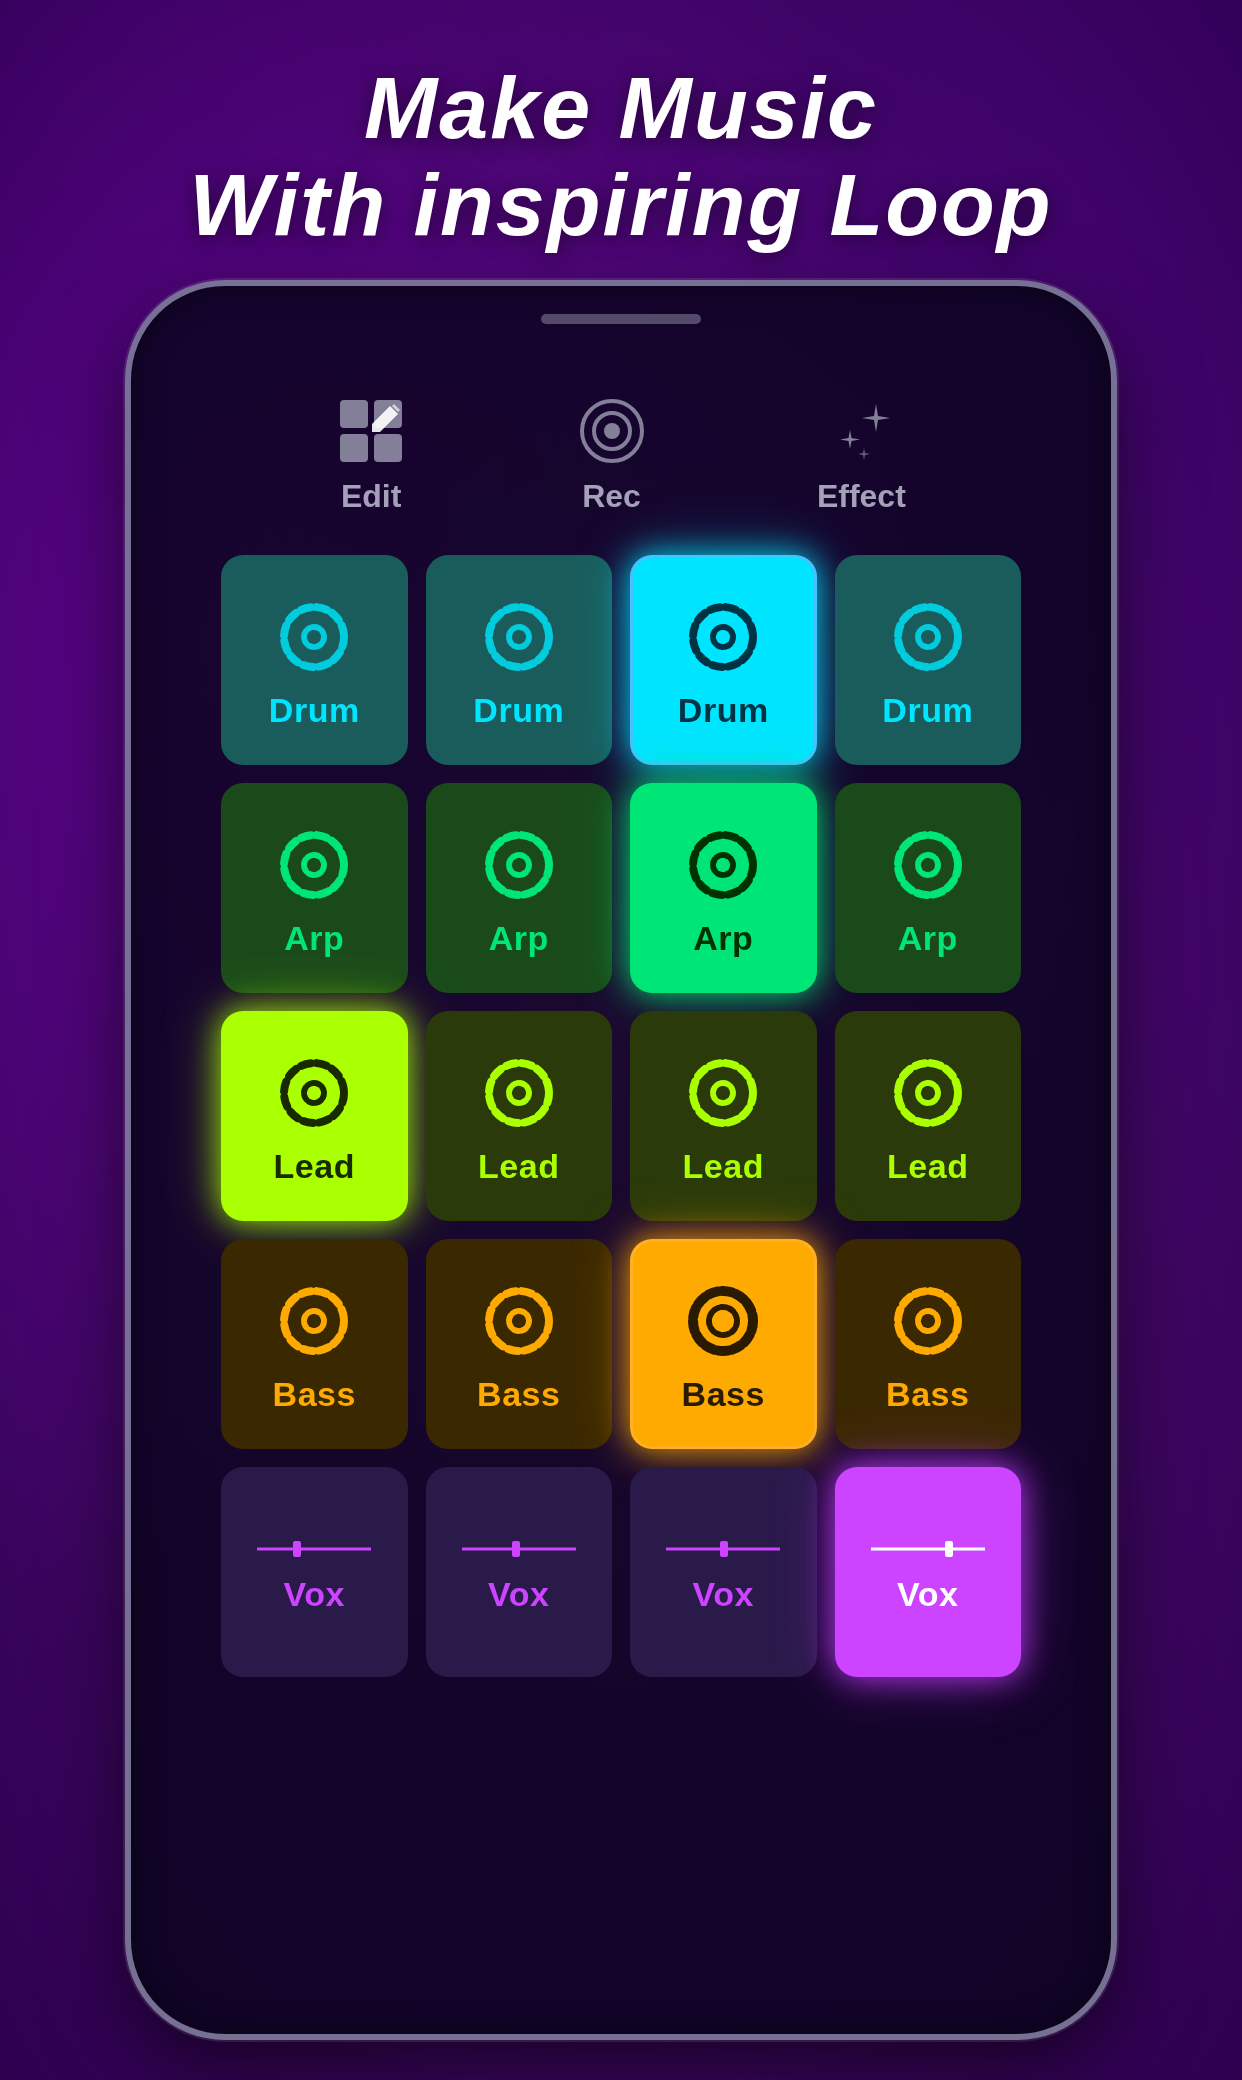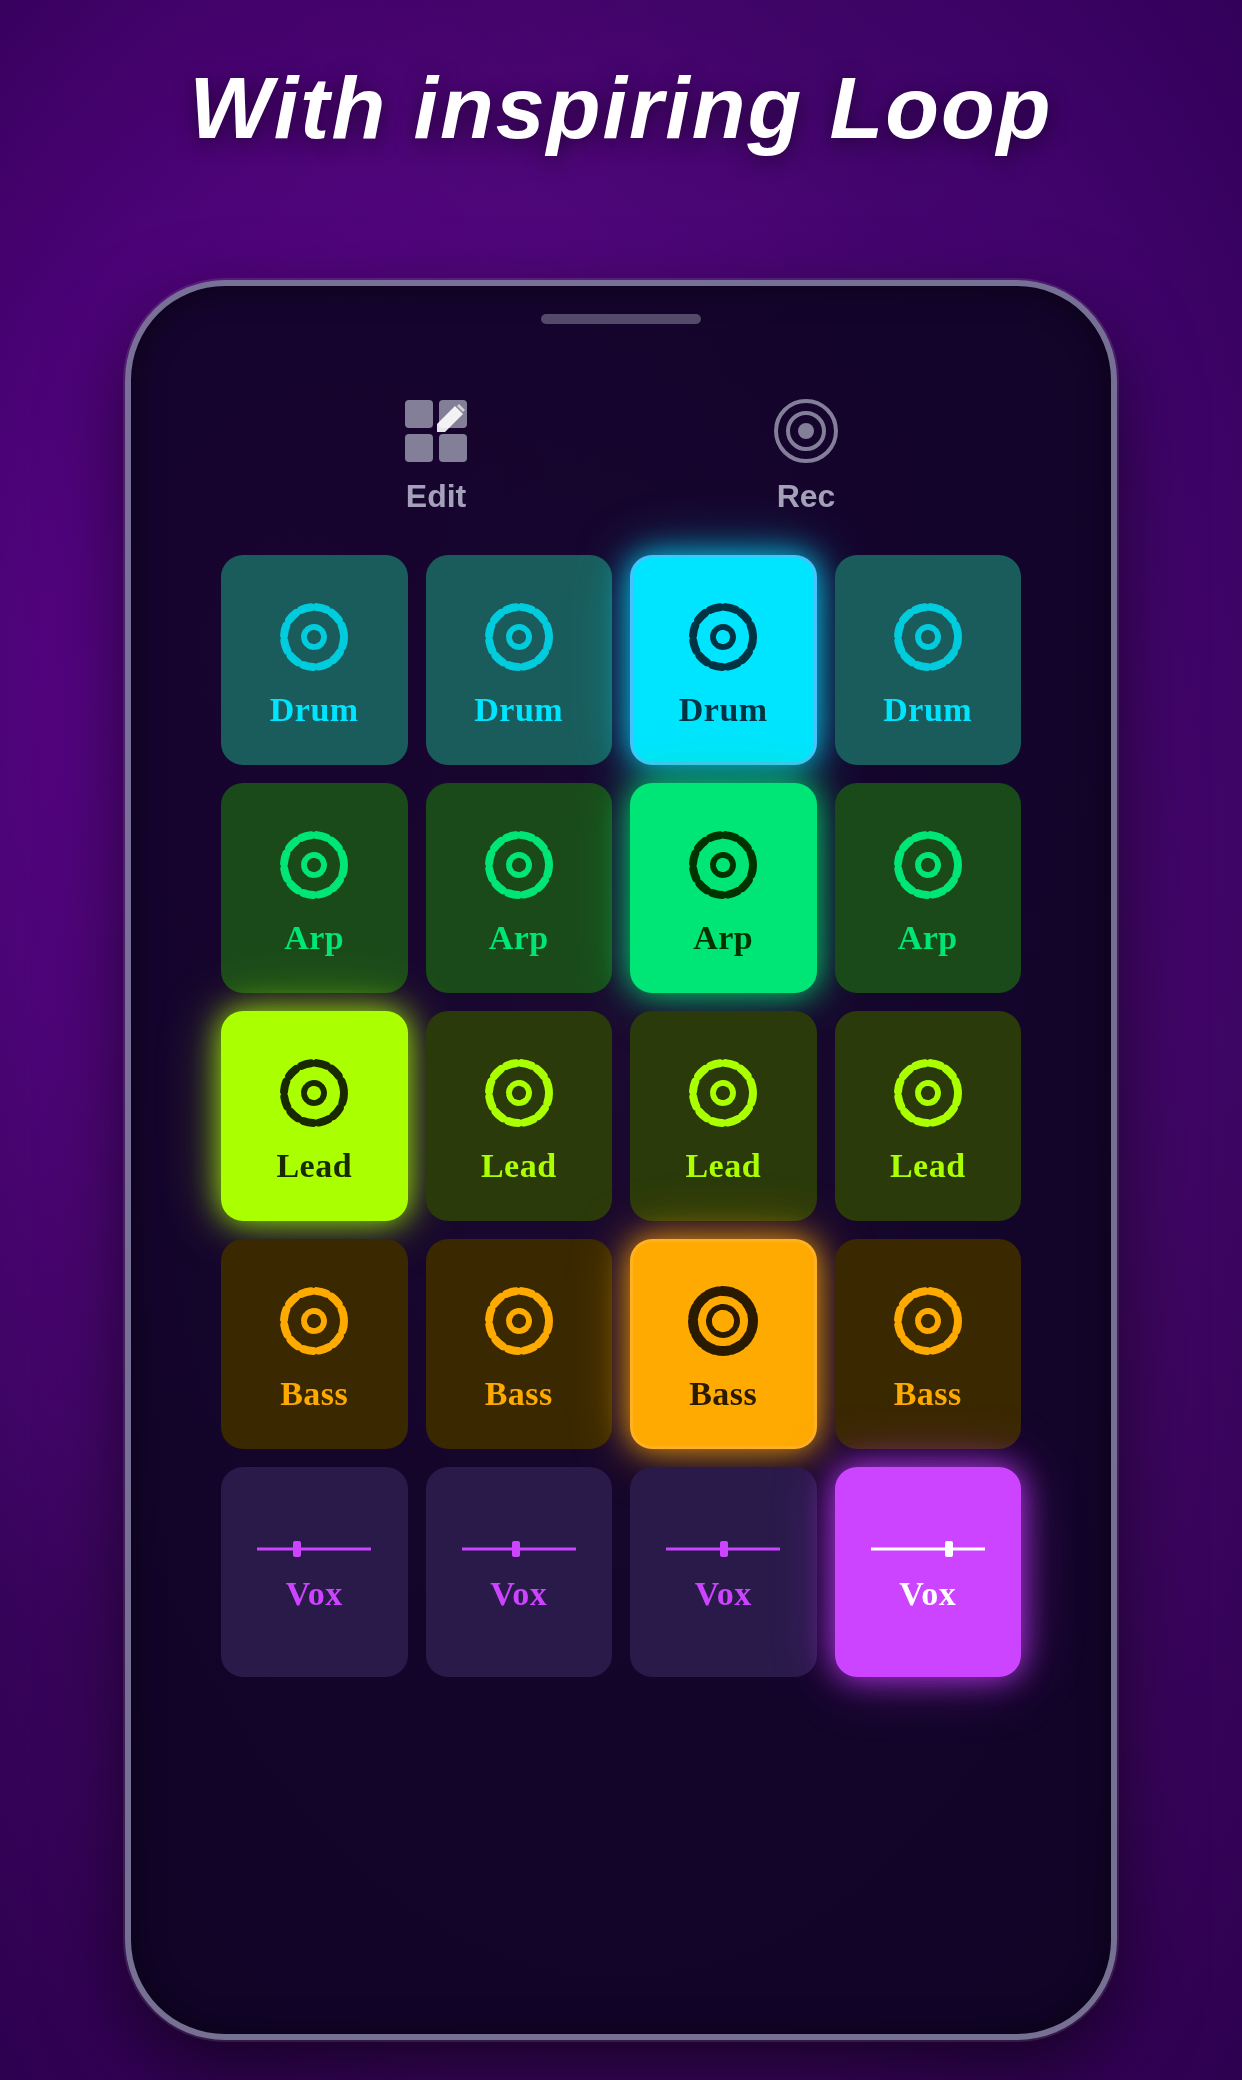--- a/index.html
+++ b/index.html
@@ -135,21 +135,20 @@
       cursor: pointer;
       position: relative;
       min-height: 210px;
     }
 
     .pad-label {
       font-size: 34px;
       font-weight: 900;
       margin-top: 14px;
       letter-spacing: 0.5px;
-      font-family: Liberation Serif, serif;
     }
 
     
     .ring-icon {
       width: 80px;
       height: 80px;
     }
 
     
     .drum-normal {
@@ -211,20 +210,21 @@
     .bass-selected-border {
       border: 3px solid rgba(255, 180, 50, 0.7);
     }
   </style>
 </head>
 <body>
 
 <div class="bg-decor"></div>
 
 <div class="title-section">
+  <div class="title-text">Make Music</div>
   <div class="title-text">With inspiring Loop</div>
 </div>
 
 <div class="phone-frame">
   <div class="phone-notch"></div>
   <div class="side-btn-left"></div>
 
   <div class="app-content">
 
     <div class="toolbar">
@@ -249,20 +249,31 @@
         <div class="toolbar-icon">
           <svg width="70" height="70" viewBox="0 0 70 70">
             <circle cx="35" cy="35" r="30" fill="none" stroke="rgba(180,180,200,0.7)" stroke-width="4"></circle>
             <circle cx="35" cy="35" r="18" fill="none" stroke="rgba(180,180,200,0.7)" stroke-width="4"></circle>
             <circle cx="35" cy="35" r="8" fill="rgba(180,180,200,0.7)"></circle>
           </svg>
         </div>
         <div class="toolbar-label">Rec</div>
       </div>
 
+      <div class="toolbar-item">
+        <div class="toolbar-icon">
+          <svg width="70" height="70" viewBox="0 0 70 70">
+
+            <path d="M50 8 L52 20 L64 22 L52 24 L50 36 L48 24 L36 22 L48 20 Z" fill="rgba(180,180,200,0.7)"></path>
+            <path d="M24 34 L25.5 42 L34 43.5 L25.5 45 L24 53 L22.5 45 L14 43.5 L22.5 42 Z" fill="rgba(180,180,200,0.7)"></path>
+            <path d="M38 52 L39 57 L44 58 L39 59 L38 64 L37 59 L32 58 L37 57 Z" fill="rgba(180,180,200,0.5)"></path>
+          </svg>
+        </div>
+        <div class="toolbar-label">Effect</div>
+      </div>
     </div>
 
     <div class="pad-grid">
 
       <div class="pad-cell drum-normal">
         <svg class="ring-icon" viewBox="0 0 80 80">
           <circle cx="40" cy="40" r="30" fill="none" stroke="#00ccdd" stroke-width="8" stroke-dasharray="10 6" stroke-linecap="round"></circle>
           <circle cx="40" cy="40" r="10" fill="none" stroke="#00ccdd" stroke-width="6" stroke-dasharray="5 3" stroke-linecap="round"></circle>
         </svg>
         <div class="pad-label drum-label">Drum</div>

